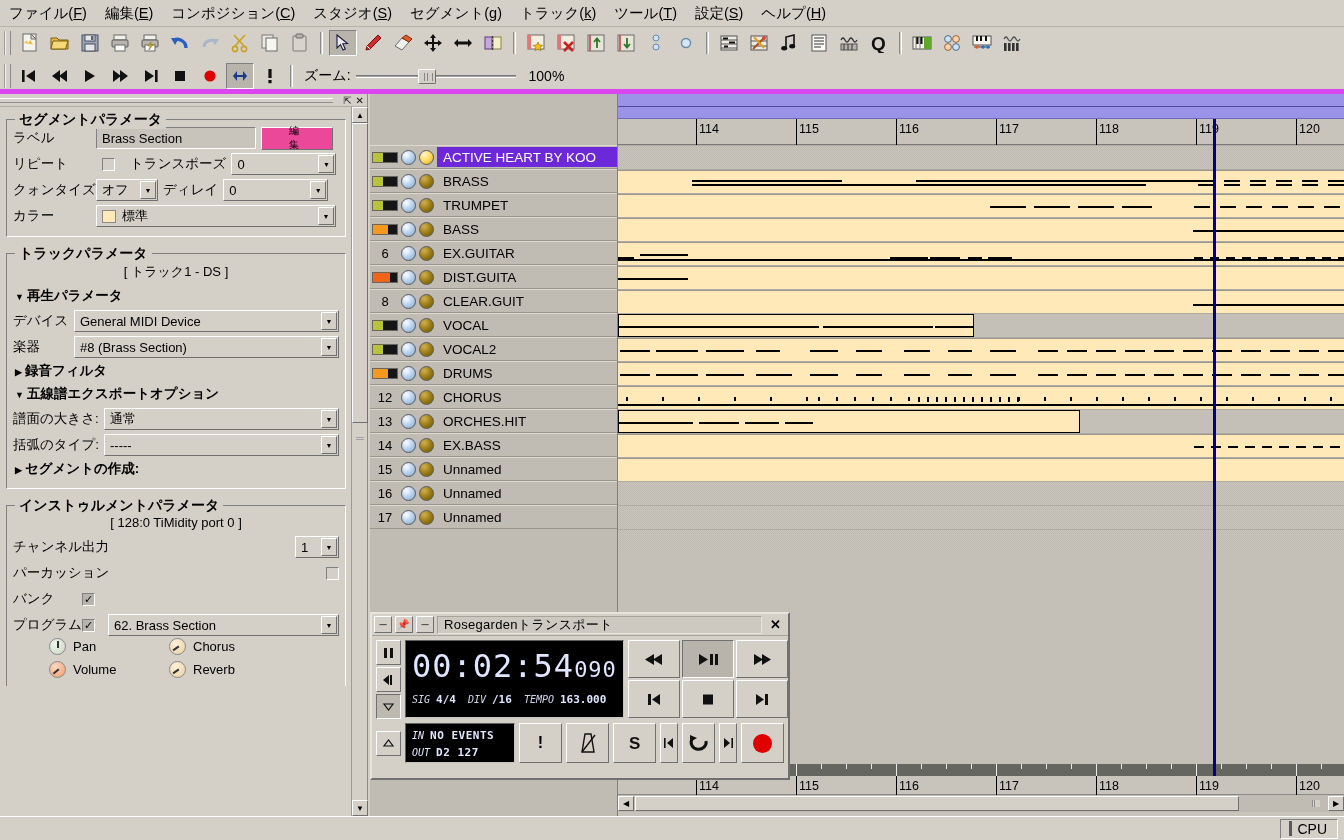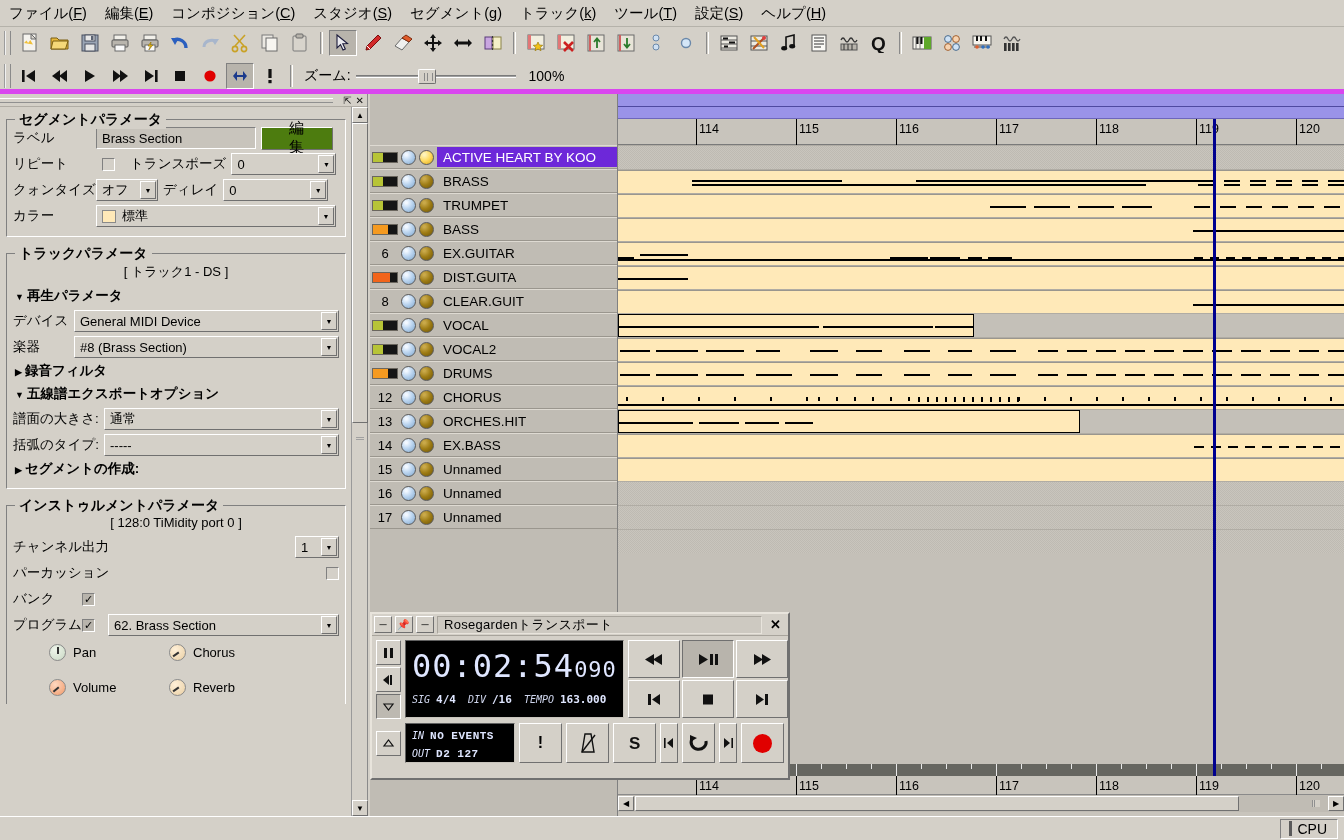--- a/index.html
+++ b/index.html
@@ -113,23 +113,23 @@
     padding: 0 4px; font-weight: bold; font-size: 14px;
   }
   .prow { display: flex; align-items: center; height: 24px; gap: 5px; margin-top: 2px; }
   .plabel { font-size: 13.5px; white-space: nowrap; }
   .ptext {
     height: 22px; background: #c8c4bc; border: 1px solid;
     border-color: #808080 #fff #fff #808080; padding: 2px 5px;
     font-size: 13px; display: flex; align-items: center;
   }
   .pbtn {
-    height: 23px; background: #4d7c0f; border: 1px solid;
+    height: 23px; background: #ec4899; border: 1px solid;
     border-color: #fff #707070 #707070 #fff;
-    padding: 0 27px; font-size: 15px; display: flex; align-items: center;
+    padding: 0 27px; font-size: 10px; display: flex; align-items: center;
     justify-content: center; cursor: default;
   }
   .combo {
     height: 22px; background: #c8c4bc; border: 1px solid;
     border-color: #808080 #fff #fff #808080; display: flex; align-items: center;
     font-size: 13px; position: relative; padding-left: 5px;
   }
   .combo.raised { background: #d4d0c8; border-color: #fff #707070 #707070 #fff; }
   .combo .arrow {
     position: absolute; right: 1px; top: 1px; width: 16px; height: 18px;
@@ -341,21 +341,21 @@
   #tp-lower { display: flex; gap: 4px; align-items: stretch; }
   #tp-lower-left { display: flex; flex-direction: column; justify-content: center; }
   #io-lcd {
     width: 140px; height: 40px; background: #000;
     border: 1px solid; border-color: #606060 #c8c4bc #c8c4bc #606060;
     padding: 3px 6px; color: #dfe6ff;
     font-family: "DejaVu Sans Mono", monospace; font-size: 11px;
   }
   #io-lcd .r { display: flex; gap: 6px; align-items: baseline; line-height: 17px; }
   #io-lcd .lab { font-style: italic; font-size: 10px; }
-  #io-lcd .val { font-weight: bold; letter-spacing: .5px; font-family: Liberation Mono, monospace; }
+  #io-lcd .val { font-weight: bold; letter-spacing: .5px; }
   .tp-small {
     width: 43px; height: 40px; background: #d4d0c8;
     border: 1px solid; border-color: #fff #707070 #707070 #fff;
     display: flex; align-items: center; justify-content: center;
     font-size: 16px; font-weight: bold; cursor: default; flex: 0 0 auto;
   }
   .tp-small.narrow { width: 18px; font-size: 11px; }
   .recdot { width: 19px; height: 19px; border-radius: 50%; background: #e00000; }
   svg { display: block; }
 </style>
@@ -801,21 +801,21 @@
         <div class="chk checked">✓</div>
       </div>
       <div class="prow">
         <span class="plabel" style="width:64px">プログラム</span>
         <div class="chk checked">✓</div>
         <div class="combo raised" style="flex:1;margin-left:8px">
           <span>62. Brass Section</span>
           <span class="arrow">▼</span>
         </div>
       </div>
-      <div id="knob-grid" style="display:grid;grid-template-columns:120px 120px;gap:18px 0;padding-left:36px;margin-top:7px;">
+      <div id="knob-grid" style="display:grid;grid-template-columns:120px 120px;gap:6px 0;padding-left:36px;margin-top:1px;">
           <div style="display: flex; align-items: center; gap: 7px;">
             <span class="knob k-pan"></span>
             <span class="knoblabel">Pan</span>
           </div>
           <div style="display: flex; align-items: center; gap: 7px;">
             <span class="knob k-cho"></span>
             <span class="knoblabel">Chorus</span>
           </div>
           <div style="display: flex; align-items: center; gap: 7px;">
             <span class="knob k-vol"></span>

